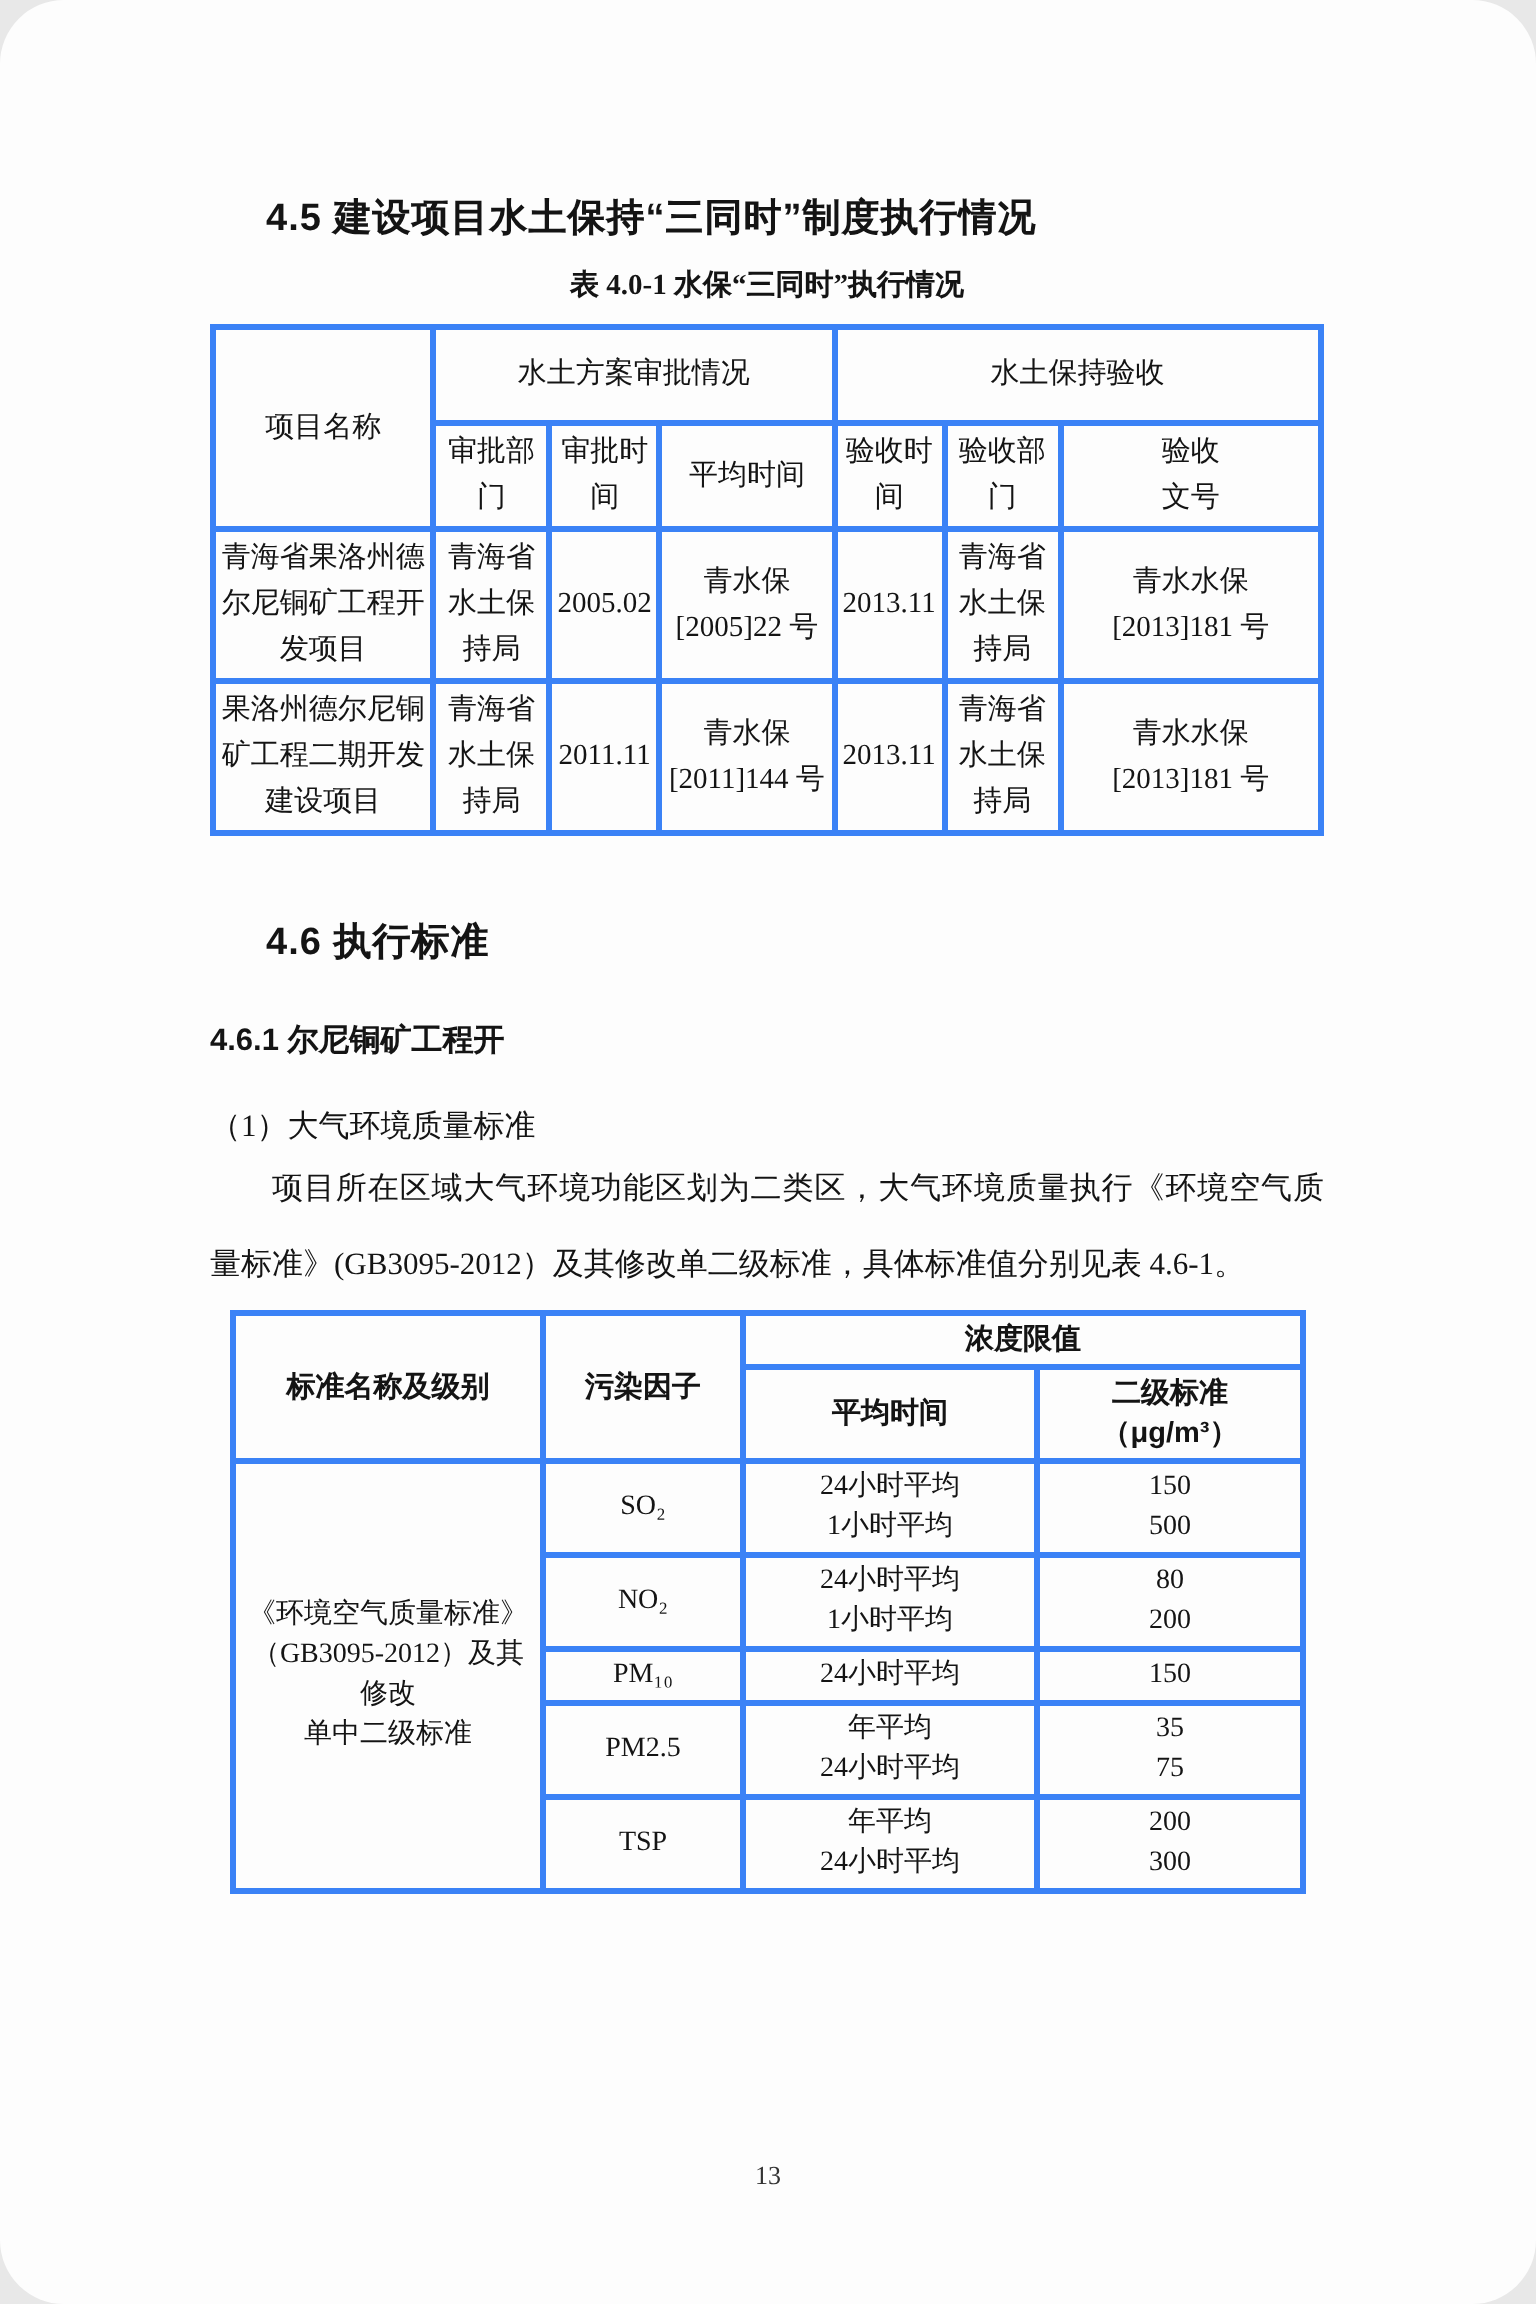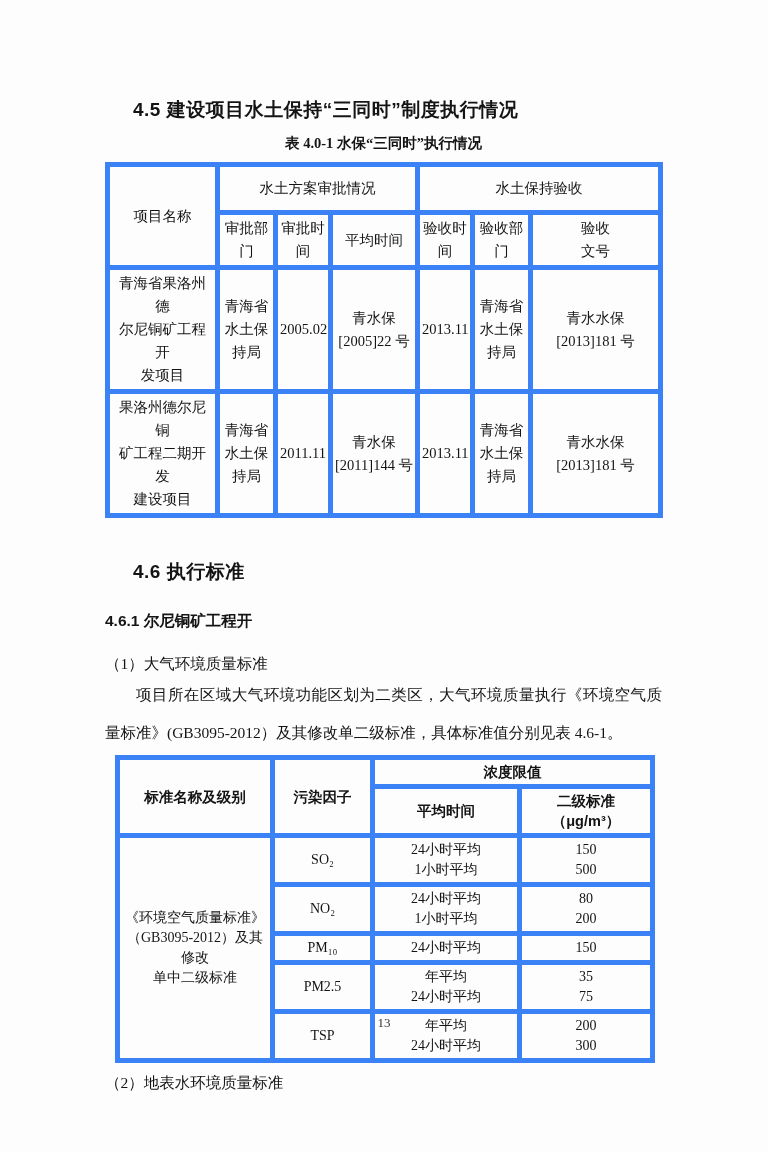--- a/index.html
+++ b/index.html
@@ -6,20 +6,21 @@
   html,body { background:#e8e8e8; }
   .page {
     width:768px; height:1152px;
     margin:0 auto;
     background:#fdfdfd;
     color:#141414;
     font-family:"Liberation Serif","DejaVu Serif",serif;
     position:relative;
     padding:97px 106px 12px 105px;
     overflow:hidden;
+    border-radius:32px;
   }
   .h-main {
     font-family:"Liberation Sans","DejaVu Sans",sans-serif;
     font-size:19px; font-weight:700;
     line-height:26px;
     margin-left:28px;
     letter-spacing:0.5px;
   }
   .h-sub {
     font-family:"Liberation Sans","DejaVu Sans",sans-serif;
@@ -47,21 +48,21 @@
     line-height:22px;
   }
   .caption.c45 { margin-top:9px; }
   .caption.c46 { margin-top:3px; }
   table {
     border-collapse:collapse;
     table-layout:fixed;
     border:2px solid #000;
   }
   td {
-    border:5px solid #3b82f6;
+    border:3px solid #3b82f6;
     text-align:center;
     vertical-align:middle;
     white-space:pre-line;
     padding:2px 2px;
   }
   
   .t45 { width:557px; margin-top:8px; }
   .t45 td { font-size:14.5px; line-height:23px; }
   .t45 .hrow1 td { height:48px; }
   .t45 .hrow2 td { height:42px; }
@@ -72,21 +73,21 @@
   .t46 .bold {
     font-family:"Liberation Sans","DejaVu Sans",sans-serif;
     font-weight:700;
     font-size:14.5px;
   }
   .t46 .hrow td { height:22px; }
   .t46 .r2 td { height:40px; }
   .t46 .r1 td { height:22px; }
   .page-number {
     position:absolute;
-    top:1015px; left:0; right:0;
+    top:1080px; left:0; right:0;
     text-align:center;
     font-size:13px;
     color:#333;
   }
 </style>
 </head>
 <body>
 
 <div class="page">
 
@@ -219,18 +220,17 @@
       <tr class="r2">
         <td>TSP</td>
         <td>年平均
 24小时平均</td>
         <td>200
 300</td>
       </tr>
     </tbody>
   </table>
 
-  <div class="item-head" style="margin-top:9px">（2）地表水环境质量标准</div>
 
 
   <div class="page-number">13</div>
 
 </div>
 
 </body></html>

